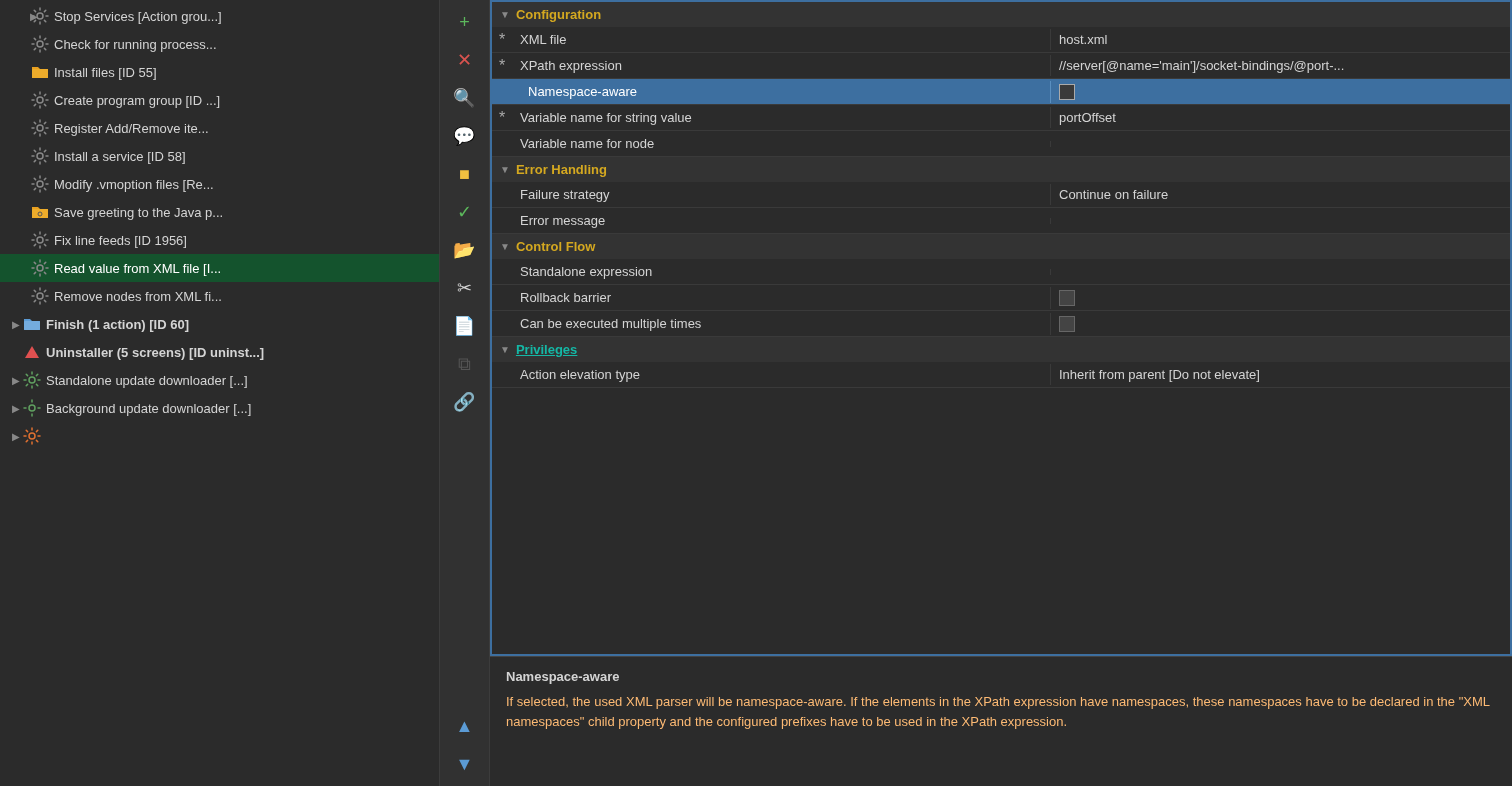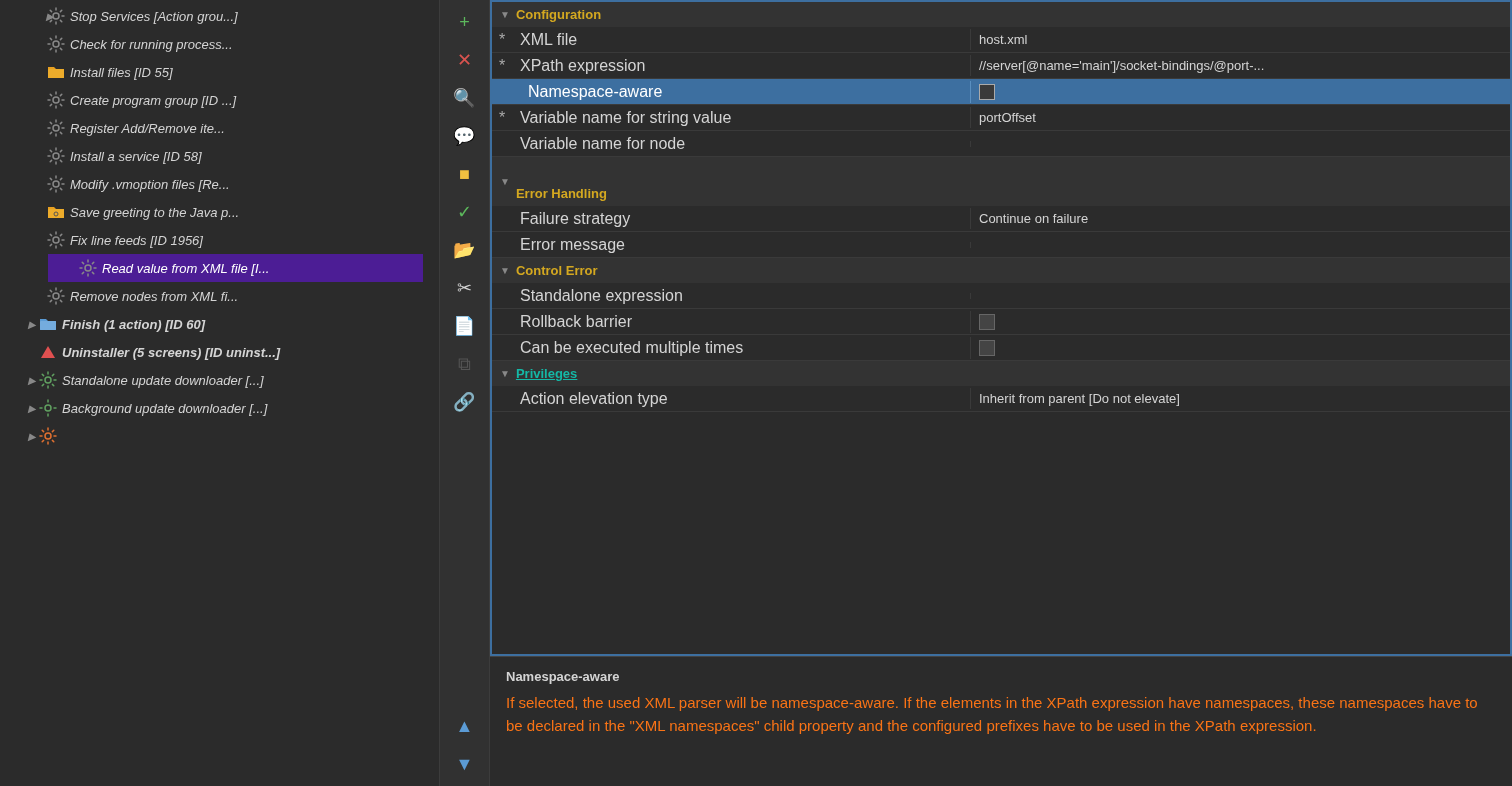--- a/index.html
+++ b/index.html
@@ -21,33 +21,32 @@
       background: #2b2b2b;
       overflow-y: auto;
       border-right: 1px solid #3c3c3c;
       display: flex;
       flex-direction: row;
     }
 
     .tree-area {
       flex: 1;
       overflow-y: auto;
-      padding: 2px 16px;
-      font-style: italic;
+      padding: 2px 0;
     }
 
     .tree-item {
       display: flex;
       align-items: center;
       padding: 3px 4px 3px 8px;
       cursor: pointer;
       min-height: 28px;
       color: #d4d4d4;
     }
-    .tree-item.selected { background: #4c1d95; color: #ffffff; margin-left: 32px; }
+    .tree-item.selected { background: #14532d; color: #ffffff; }
 
     .tree-item .arrow {
       width: 14px;
       min-width: 14px;
       font-size: 10px;
       color: #888;
       display: flex;
       align-items: center;
     }
     .tree-item .icon {
@@ -149,25 +148,25 @@
       display: flex;
       align-items: center;
       justify-content: center;
       font-size: 16px;
       color: #d4d4d4;
     }
     .config-row .row-label {
       flex: 1;
       padding: 3px 8px;
       color: #d4d4d4;
-      font-size: 16px;
+      font-size: 13px;
     }
     .config-row.highlighted .row-label { color: #fff; }
     .config-row .row-value {
-      width: 540px;
+      width: 460px;
       padding: 3px 8px;
       color: #d4d4d4;
       font-size: 13px;
       border-left: 1px solid #3a3a3a;
       display: flex;
       align-items: center;
     }
     .config-row.highlighted .row-value { color: #fff; border-left-color: #5a8fc0; }
 
     
@@ -188,22 +187,22 @@
       min-height: 130px;
       max-height: 160px;
     }
     .description-title {
       font-weight: bold;
       font-size: 13px;
       color: #d4d4d4;
       margin-bottom: 8px;
     }
     .description-text {
-      font-size: 15px;
-      color: #f97316;
+      font-size: 13px;
+      color: #fdba74;
       line-height: 1.5;
     }
 
     
     ::-webkit-scrollbar { width: 8px; height: 8px; }
     ::-webkit-scrollbar-track { background: #2b2b2b; }
     ::-webkit-scrollbar-thumb { background: #555; border-radius: 4px; }
   </style>
 </head>
 <body>
@@ -420,35 +419,35 @@
         <span class="row-label">Variable name for string value</span>
         <span class="row-value">portOffset</span>
       </div>
       <div class="config-row">
         <span class="required-star" style="color: rgb(170, 170, 170);"></span>
         <span class="row-label">Variable name for node</span>
         <span class="row-value"></span>
       </div>
       <div class="section-header">
         <span class="toggle">▼</span>
-        <span style="font-weight: bold; color: rgb(212, 168, 32); margin-top: 24px;">Error Handling</span>
+        <span style="font-weight: bold; color: rgb(212, 168, 32);">Error Handling</span>
       </div>
       <div class="config-row">
         <span class="required-star" style="color: rgb(170, 170, 170);"></span>
         <span class="row-label">Failure strategy</span>
         <span class="row-value">Continue on failure</span>
       </div>
       <div class="config-row">
         <span class="required-star" style="color: rgb(170, 170, 170);"></span>
         <span class="row-label">Error message</span>
         <span class="row-value"></span>
       </div>
       <div class="section-header">
         <span class="toggle">▼</span>
-        <span style="font-weight: bold; color: rgb(212, 168, 32);">Control Error</span>
+        <span style="font-weight: bold; color: rgb(212, 168, 32);">Control Flow</span>
       </div>
       <div class="config-row">
         <span class="required-star" style="color: rgb(170, 170, 170);"></span>
         <span class="row-label">Standalone expression</span>
         <span class="row-value"></span>
       </div>
       <div class="config-row">
         <span class="required-star" style="color: rgb(170, 170, 170);"></span>
         <span class="row-label">Rollback barrier</span>
         <span class="row-value">

